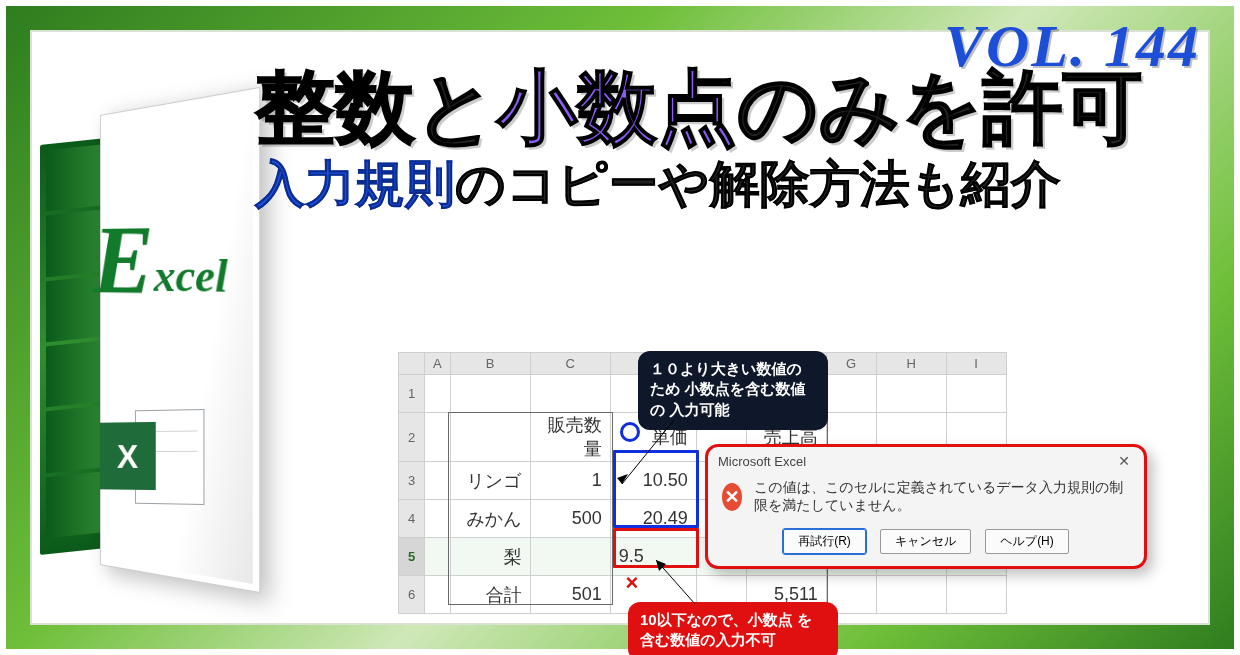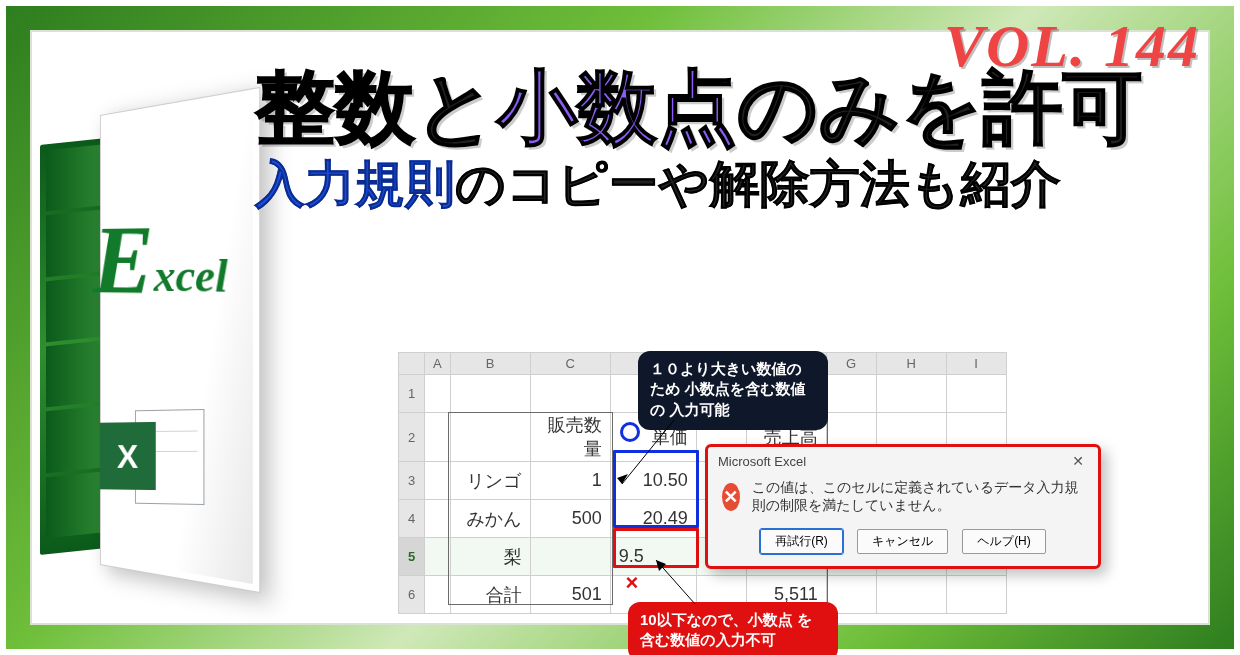--- a/index.html
+++ b/index.html
@@ -86,21 +86,21 @@
   }
 
   .volume {
     position: absolute;
     right: 40px; top: 12px;
     font-family: Georgia, "Times New Roman", serif;
     font-style: italic;
     font-weight: bold;
     font-size: 60px;
     letter-spacing: 2px;
-    color: #ef4444;
+    color: #1d4ed8;
     text-shadow: 2px 2px 0 rgba(0,0,0,0.25);
   }
 
   .headline {
     position: absolute;
     left: 255px; top: 66px;
     right: 28px;
     font-weight: 900;
     line-height: 1.05;
   }
@@ -188,24 +188,24 @@
     border-radius:12px;
     line-height:1.35;
   }
   .callout.blue { background:#0f172a; }
   .callout.red  { background:#e01010; }
 
   
   .errdlg {
     position:absolute;
     left:705px; top:444px;
-    width:396px;
+    width:442px;
     background:#f4f4f4;
     border:3px solid #e01010;
-    border-radius:6px;
+    border-radius:13px;
     box-shadow:6px 6px 14px rgba(0,0,0,0.25);
     font-size:13px;
   }
   .errdlg .titlebar {
     display:flex; justify-content:space-between; align-items:center;
     padding:6px 10px 4px;
     color:#444;
   }
   .errdlg .titlebar .x { font-size:14px; font-family:Arial; color:#555; padding:0 4px;}
   .errdlg .body {

